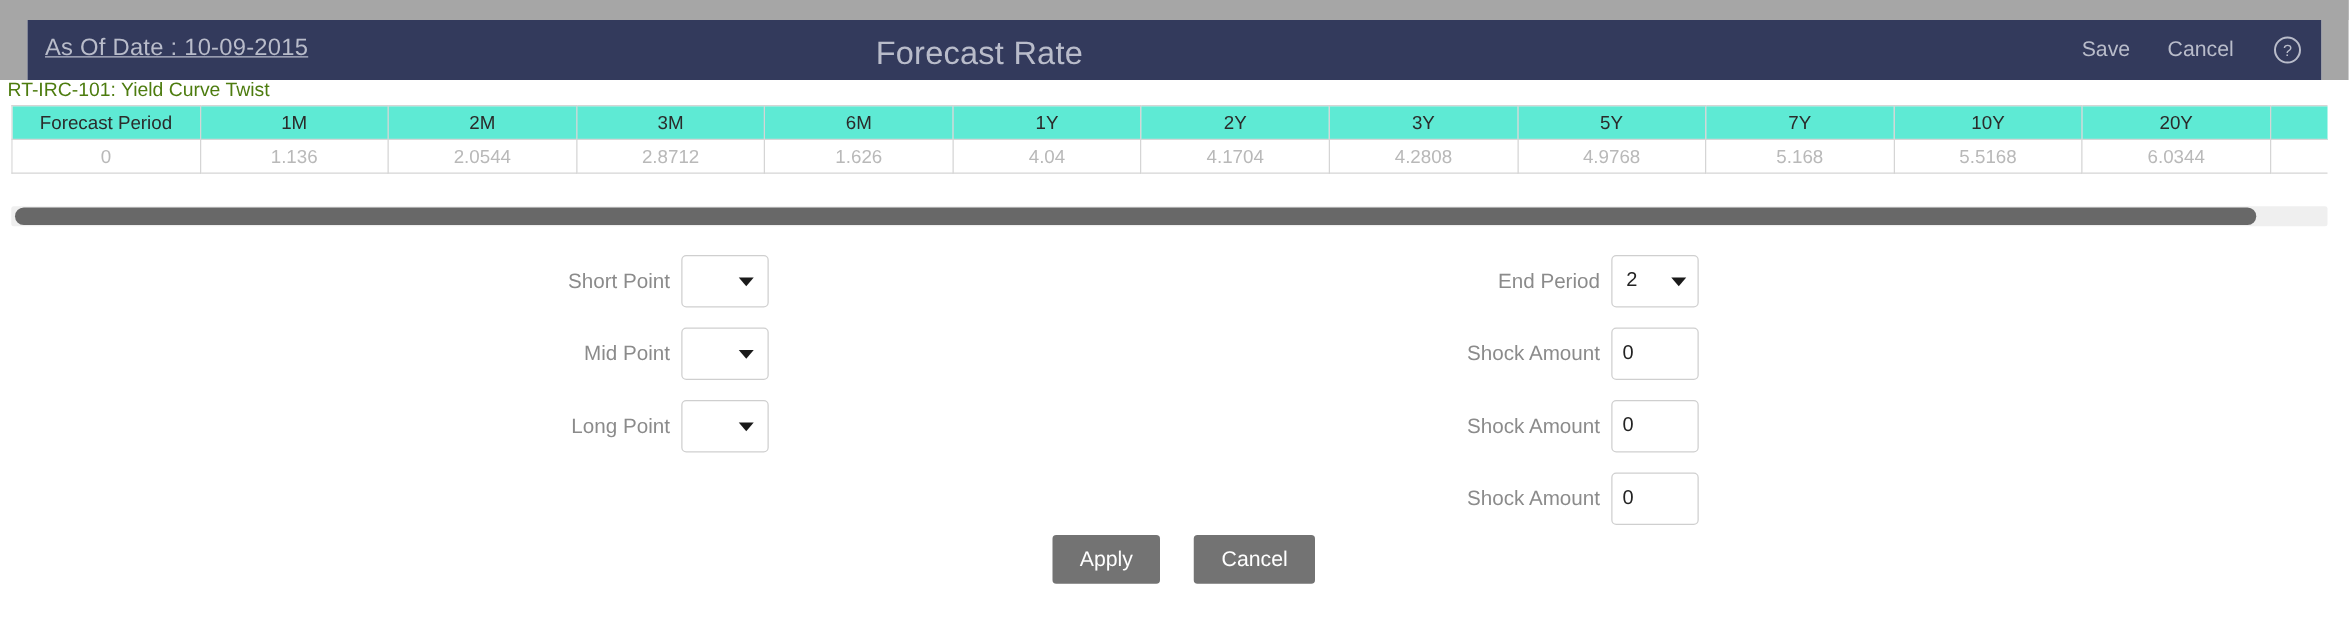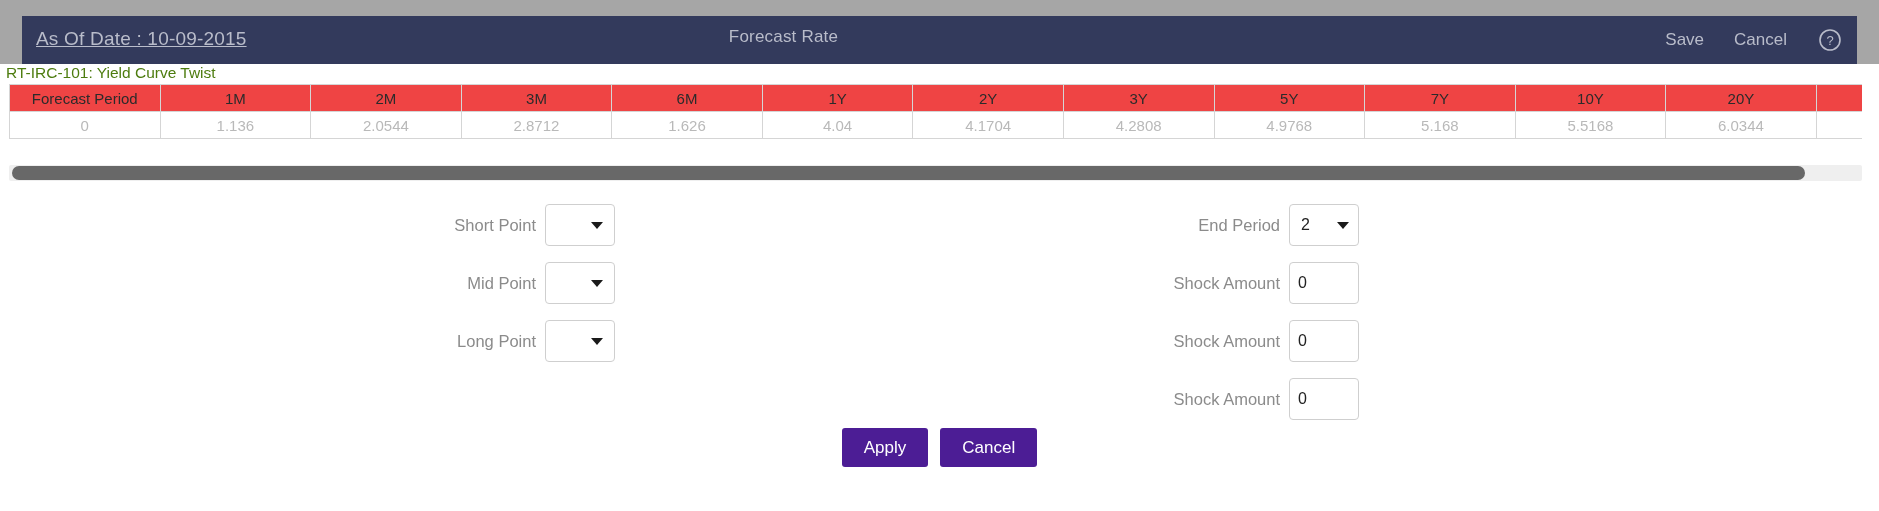--- a/index.html
+++ b/index.html
@@ -50,21 +50,21 @@
     letter-spacing: .2px;
     white-space: nowrap;
     text-decoration: underline;
   }
   #page-title {
     position: absolute;
     left: 0;
     top: 11px;
     width: 1523px;
     text-align: center;
-    font-size: 17px;
+    font-size: 26px;
     color: #b9bcca;
     letter-spacing: .2px;
   }
   #title-actions {
     position: absolute;
     right: 14px;
     top: 0;
     height: 48px;
     display: flex;
     align-items: center;
@@ -112,21 +112,21 @@
   #rate-table th,
   #rate-table td {
     border: 1px solid #d5d5d5;
     height: 26px;
     font-weight: normal;
     text-align: center;
     font-size: 15px;
     padding: 0;
   }
   #rate-table th {
-    background: #ef4444;
+    background: #5eead4;
     color: #2b2b2b;
   }
   #rate-table td {
     background: #ffffff;
     color: #b9b9b9;
   }
   #rate-table th.col-period,
   #rate-table td.col-period { width: 126px; }
   #rate-table th.col-term,
   #rate-table td.col-term { width: 126px; }
@@ -229,29 +229,30 @@
   #footer-buttons {
     position: absolute;
     left: 0;
     top: 428px;
     width: 1879px;
     display: flex;
     justify-content: center;
     gap: 12px;
   }
   .btn-primary {
-    background: #4c1d95;
+    background: #737373;
     color: #ffffff;
     border: none;
     border-radius: 3px;
     font-family: "Liberation Sans", sans-serif;
     font-size: 17px;
     padding: 11px 22px;
     cursor: pointer;
     line-height: 1;
+    margin-left: 15px;
   }
 </style>
 </head>
 <body>
 
 <div id="app-frame">
 
   <div id="chrome-top" class="chrome-strip"></div>
   <div id="chrome-left" class="chrome-strip"></div>
   <div id="chrome-right" class="chrome-strip"></div>

